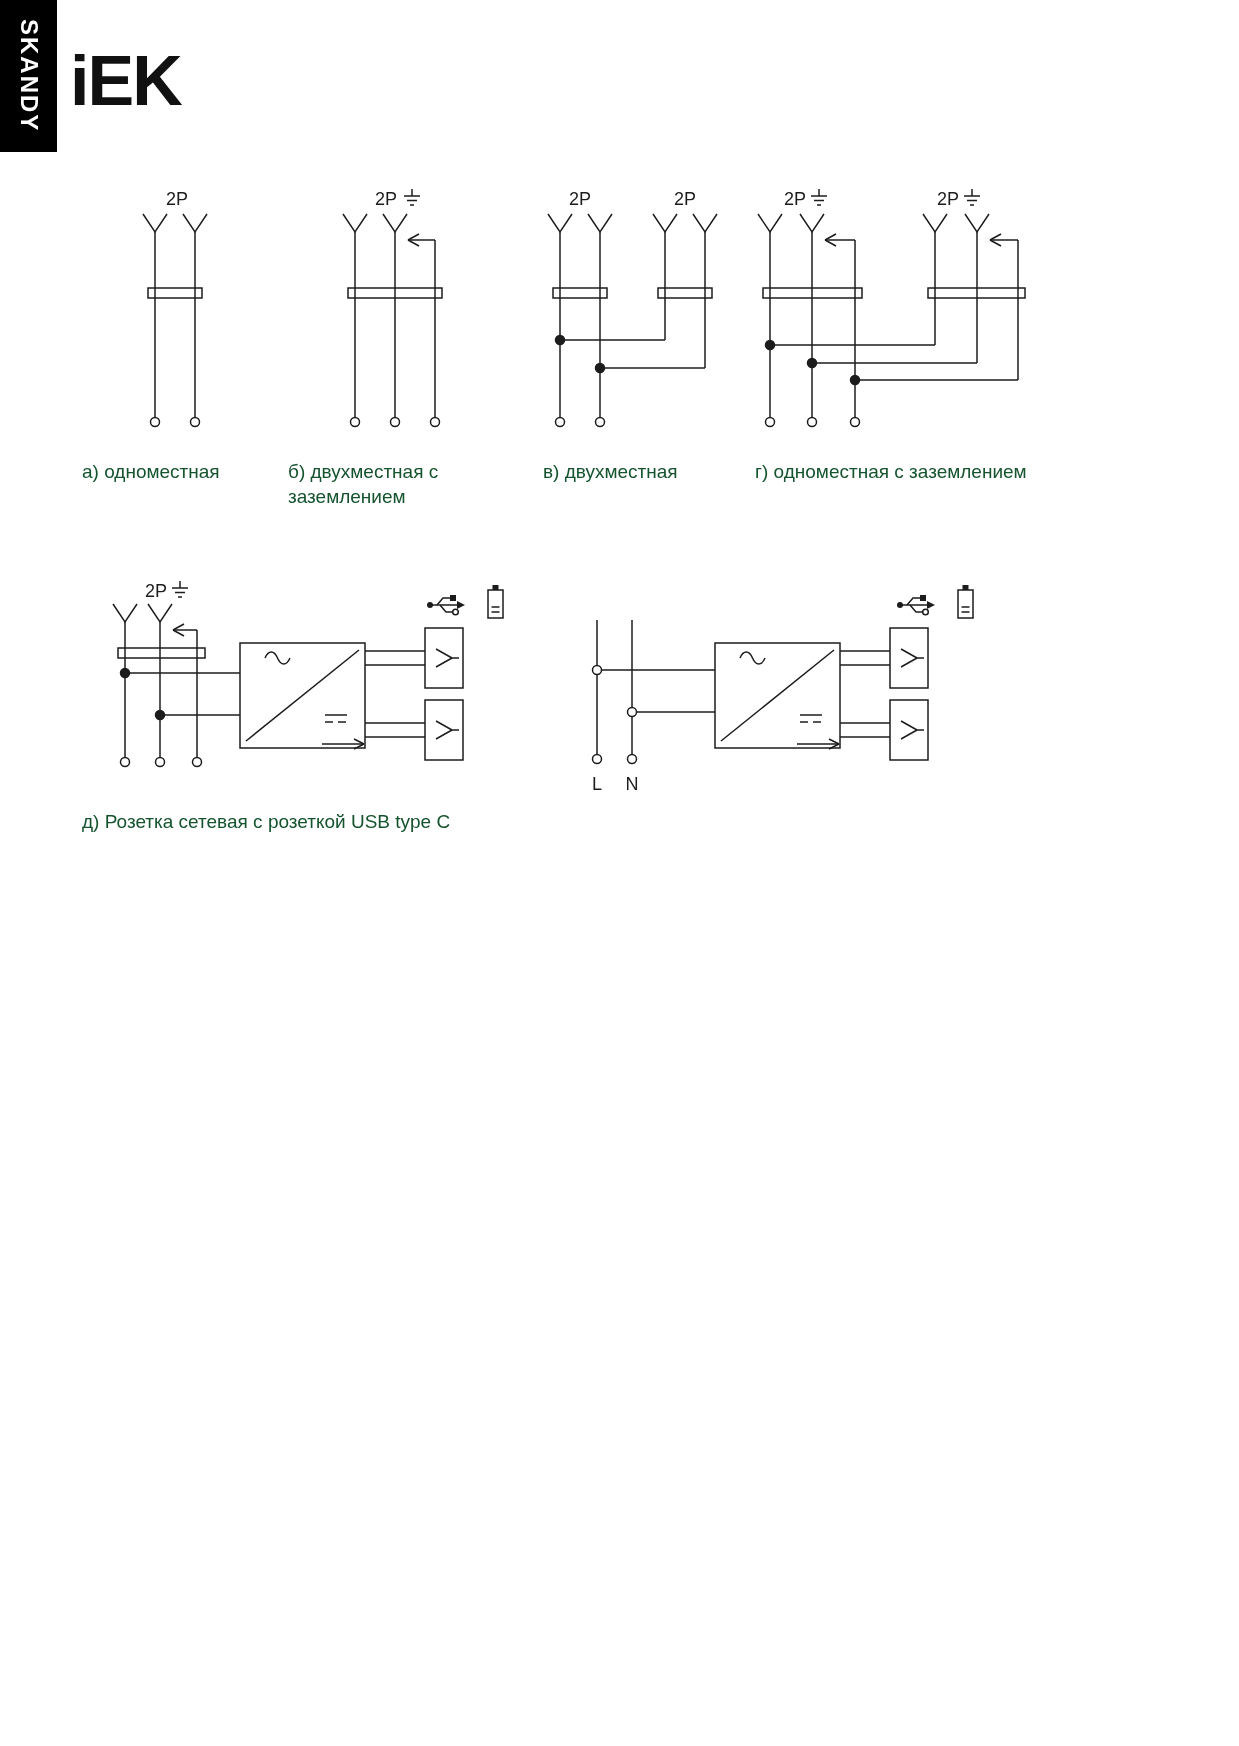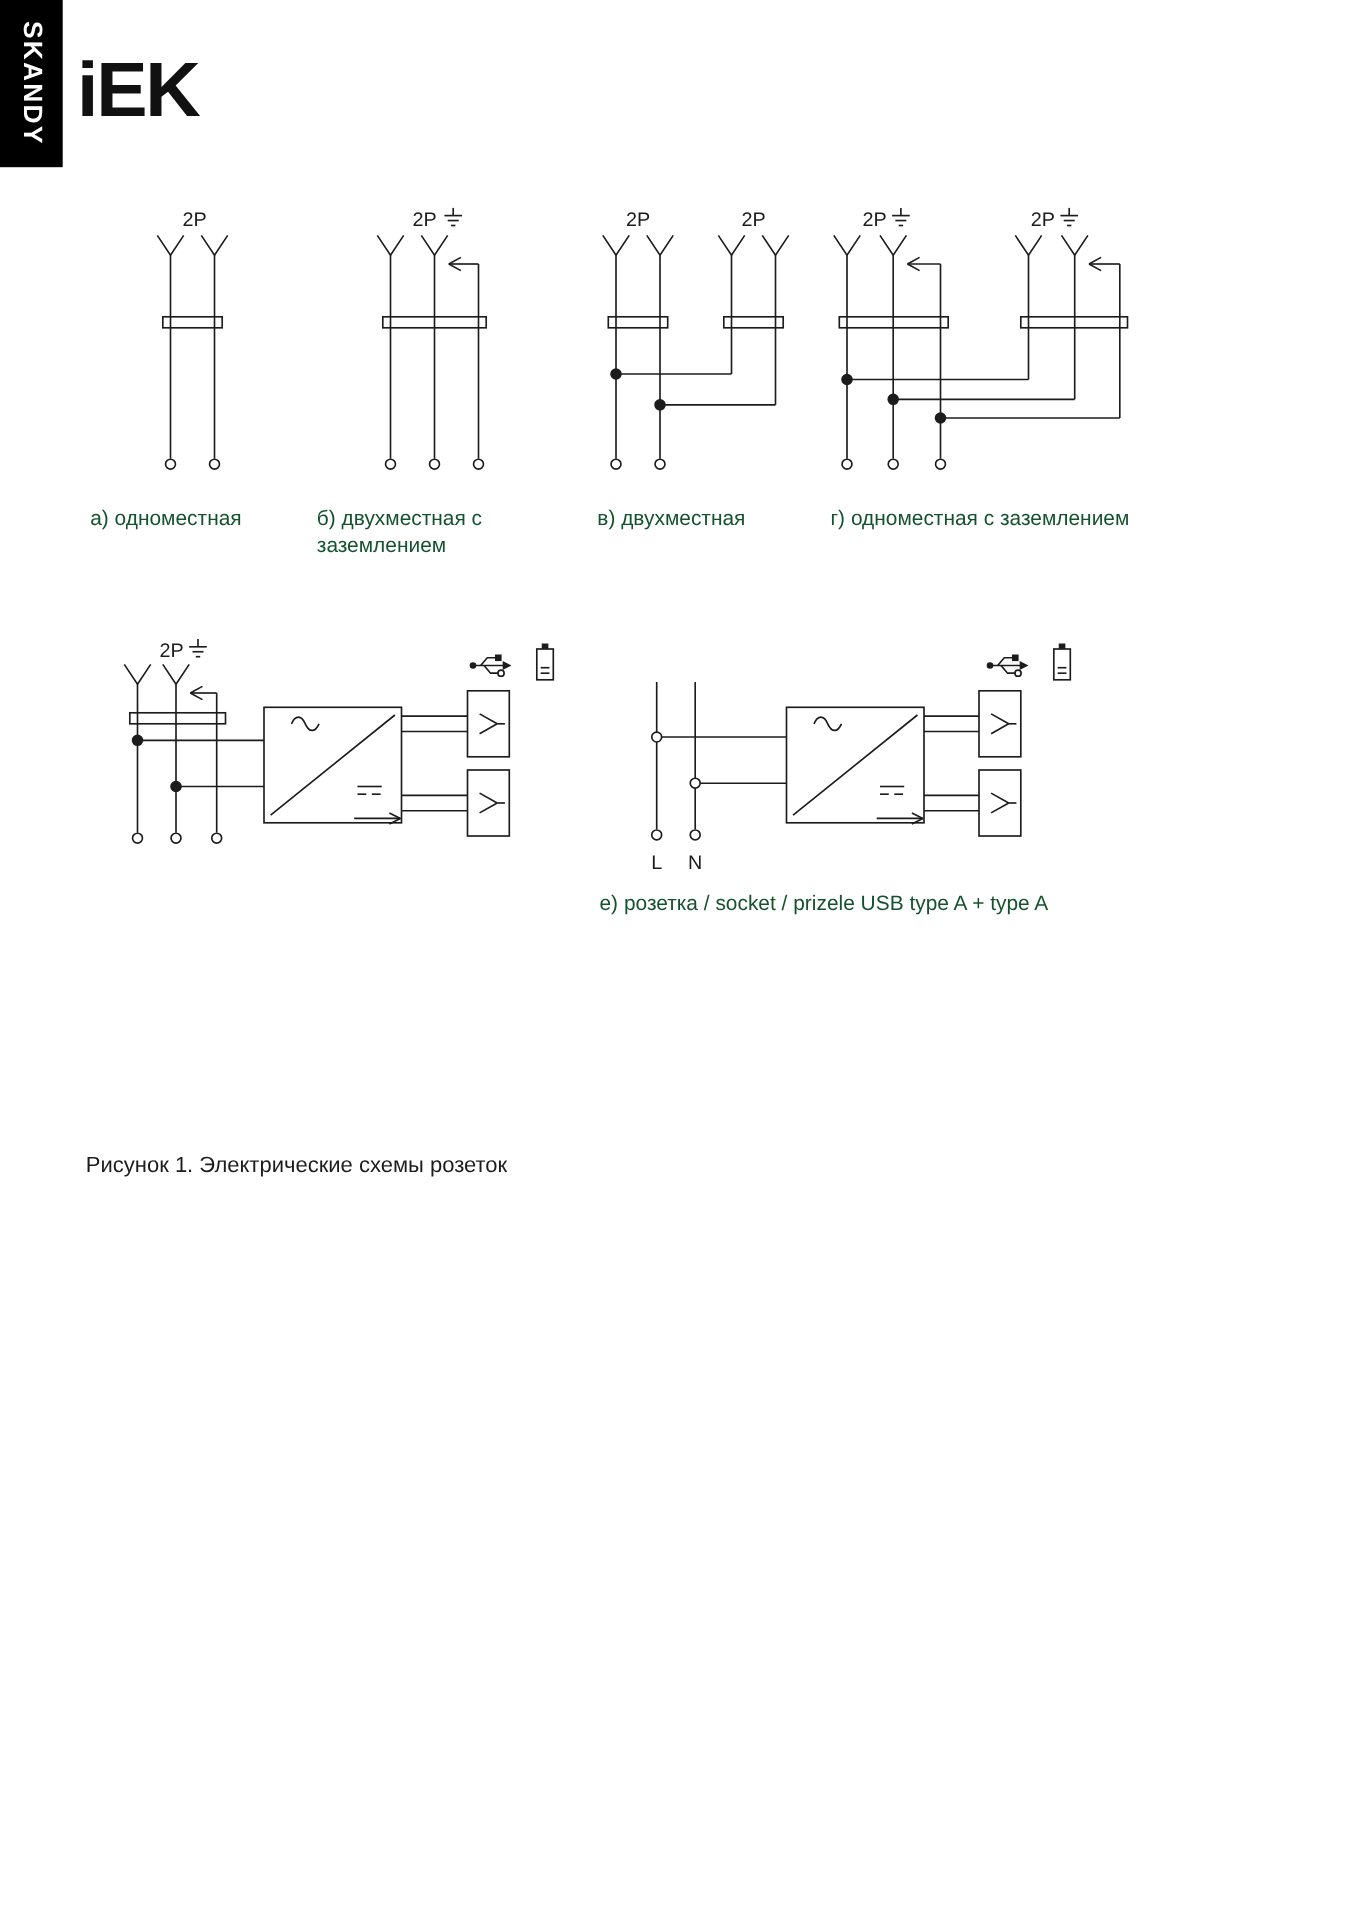--- a/index.html
+++ b/index.html
@@ -312,17 +312,16 @@
       <rect class="fill" x="4.5" y="0" width="6" height="5"></rect>
       <line x1="3.5" y1="27" x2="11.5" y2="27"></line>
       <line x1="3.5" y1="22" x2="11.5" y2="22"></line>
     </g>
   </svg>
 
   <div class="cap" style="left:82px;top:460px">а) одноместная</div>
   <div class="cap" style="left:288px;top:460px;width:170px">б) двухместная с заземлением</div>
   <div class="cap" style="left:543px;top:460px">в) двухместная</div>
   <div class="cap" style="left:755px;top:460px">г) одноместная с заземлением</div>
-  <div class="cap" style="left:545px;top:810px">е) розетка / socket / prizele USB type A + type A</div>
-
-  <div class="figure-caption" style="left:78px;top:1048px">Рисунок 1. Электрические схемы розеток</div>
+  <div class="cap" style="left:82px;top:810px">д) Розетка сетевая с розеткой USB type C</div>
+
 
 </div>
 
 </body></html>

